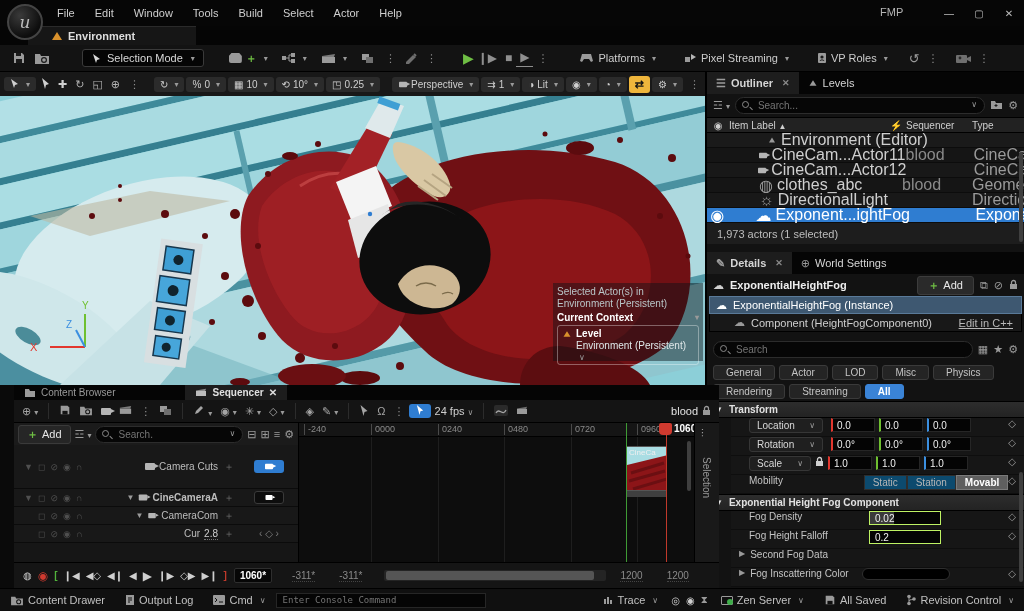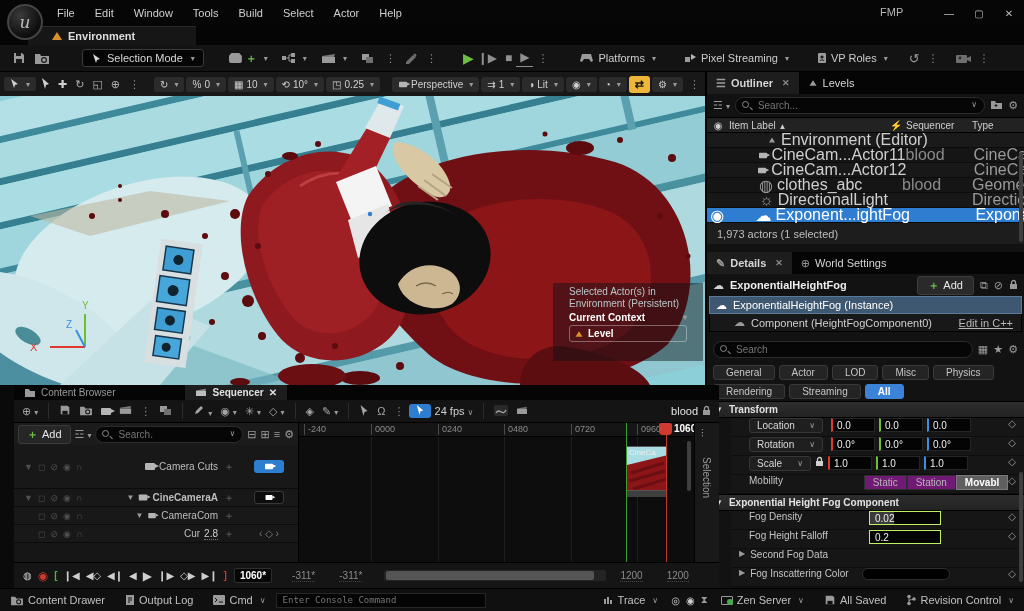--- a/index.html
+++ b/index.html
@@ -47,21 +47,21 @@
 
   
   .viewport { left:0; top:72px; width:705px; height:313px; background:#101010; }
   .vp-toolbar { position:absolute; left:0; top:0; width:705px; height:24px; background:#181818; display:flex; align-items:center; padding:0 4px; gap:2px; }
   .vp-pill { display:flex; align-items:center; gap:3px; background:#2b2b2b; border-radius:3px; padding:2px 6px; color:#cfcfcf; font-size:10px; }
   .vp-ic { color:#b5b5b5; font-size:11px; padding:0 3px; }
   .vp-yellow { background:#efb63c; color:#141414; border-radius:3px; padding:2px 6px; font-size:11px; font-weight:bold; }
   .scene { position:absolute; left:0; top:24px; width:705px; height:289px; overflow:hidden; }
 
   .ctx-overlay { position:absolute; left:553px; top:187px; width:150px; height:78px;
-    background:rgba(8,18,22,0.45); color:#b9c6c8; font-size:10px; padding:3px 16px; }
+    background:rgba(8,18,22,0.45); color:#b9c6c8; font-size:10px; padding:3px 4px; }
   .ctx-overlay .l1 { line-height:12px; }
   .ctx-head { display:flex; justify-content:space-between; align-items:center; color:#fff; font-weight:bold; margin-top:2px; }
   .ctx-box { border:1px solid rgba(255,255,255,0.35); border-radius:3px; margin-top:2px; padding:2px 4px; }
   .ctx-box .lvl { color:#fff; font-weight:bold; display:flex; gap:4px; align-items:center; }
   .ctx-box .val { color:#dfe8e9; padding-left:14px; margin-top:1px; }
 
   
   .rpanel { left:705px; top:72px; width:319px; height:516px; background:#121212; border-left:2px solid #000; }
   .ptabs { display:flex; align-items:center; height:22px; background:#050505; }
   .ptab { display:flex; align-items:center; gap:5px; padding:0 9px; height:22px; color:#d5d5d5; }
@@ -95,21 +95,21 @@
   .chip.on { background:#3a83d6; border-color:#3a83d6; color:#fff; font-weight:bold; }
   .sect { height:17px; background:linear-gradient(#2d2d2d,#232323); display:flex; align-items:center; gap:6px; padding-left:8px; color:#e2e2e2; font-weight:bold; font-size:10px; border-top:1px solid #000; border-bottom:1px solid #000; }
   .prow { display:flex; align-items:flex-start; height:19px; padding-left:18px; border-bottom:1px solid #0e0e0e; background:#161616; font-size:10px;margin-left:24px; }
   .prow .plabel { width:120px; color:#c4c4c4; }
   .tdrop { display:flex; align-items:center; gap:8px; background:#1f1f1f; border:1px solid #363636; border-radius:3px; padding:1px 7px; color:#d8d8d8; width:74px; justify-content:space-between; }
   .vec { display:flex; gap:4px; margin-left:8px; }
   .nfield { display:flex; align-items:center; width:44px; height:14px; background:#040404; border:1px solid #262626; color:#efefef; font-size:10px; padding-left:4px; position:relative; }
   .nfield.fx { border-left:2px solid #e2372e; } .nfield.fy { border-left:2px solid #6fc030; } .nfield.fz { border-left:2px solid #3b8fe0; }
   .kdiamond { margin-left:auto; margin-right:8px; color:#9a9a9a; font-size:10px; }
   .seg { display:flex; margin-left:8px; }
-  .seg .opt { padding:1px 8px; color:#b5b5b5; border:1px solid #2e2e2e; background:#701a75; }
+  .seg .opt { padding:1px 8px; color:#b5b5b5; border:1px solid #2e2e2e; background:#0c4a6e; }
   .seg .opt.on { background:#5f5f5f; color:#fff; font-weight:bold; border-color:#7a7a7a; }
   .slider { position:relative; width:72px; height:14px; background:#040404; border:1px solid #bef264; color:#efefef; display:flex; align-items:center; padding-left:5px; }
   .slider .fill { position:absolute; left:0; top:0; bottom:0; width:34%; background:#3a3a3a; }
   .slider span { position:relative; }
   .swatch { width:88px; height:12px; background:#000; border:1px solid #2e2e2e; border-radius:6px; }
   .vscroll { position:absolute; width:4px; border-radius:2px; background:#3f3f3f; }
 
   
   .bpanel { left:0; top:385px; width:705px; height:203px; background:#0f0f0f;margin-left:14px; }
   .btabs { display:flex; height:15px; background:#050505; font-size:10px; }
@@ -478,20 +478,24 @@
         <div class="l1">Environment (Persistent)</div>
         <div class="ctx-head">
           <span>Current Context</span>
           <span class="caret">▾</span>
         </div>
         <div class="ctx-box">
           <div class="lvl">
             <span class="tri-orange" style="transform:scale(0.7)"></span>
             <span>Level</span>
           </div>
+          <div class="val">
+            <span>Environment (Persistent)</span>
+            <span class="caret">∨</span>
+          </div>
         </div>
       </div>
     </div>
   </div>
 
   <div class="abs rpanel">
 
     <div class="ptabs">
       <div class="ptab active">
         <span style="color:#9a9a9a">☰</span>

